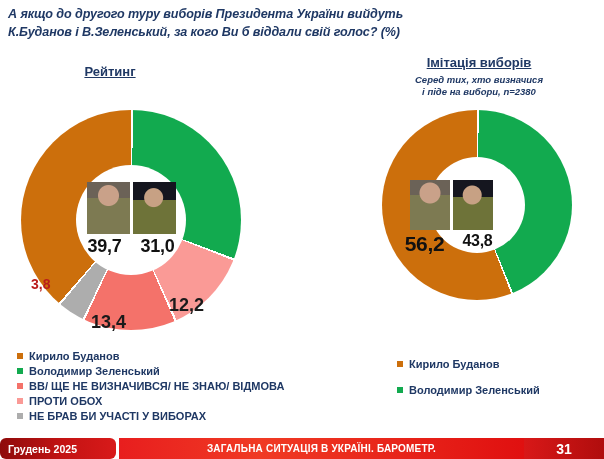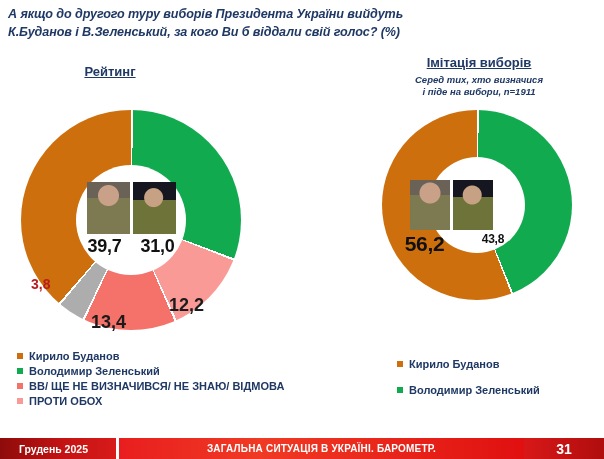--- a/index.html
+++ b/index.html
@@ -86,21 +86,21 @@
   .legend-right .legend-item{margin-bottom:14px;}
 
   
   .footer{
     position:absolute;left:0;bottom:0;width:604px;height:21px;
     display:flex;align-items:stretch;
   }
   .footer-left{
     width:116px;background:linear-gradient(90deg,#8e0b0b 0%, #c41313 55%, #d81a1a 100%);
     color:#ffffff;font-weight:bold;font-size:10.5px;
-    display:flex;align-items:center;padding-left:19px;box-sizing:border-box;
+    display:flex;align-items:center;padding-left:8px;box-sizing:border-box;border-radius:6px;
   }
   .footer-gap{width:3px;background:#ffffff;}
   .footer-center{
     flex:1;background:linear-gradient(90deg,#e81e1e 0%, #f03a24 35%, #e01010 100%);
     color:#ffffff;font-weight:bold;font-size:10px;letter-spacing:0.2px;
     display:flex;align-items:center;justify-content:center;
   }
   .footer-right{
     width:80px;background:linear-gradient(90deg,#d81818 0%, #b00d0d 100%);
     color:#ffffff;font-weight:bold;font-size:14px;
@@ -162,29 +162,33 @@
       <span class="legend-text">Володимир Зеленський</span>
     </div>
     <div class="legend-item">
       <span class="legend-marker" style="background:#F4726A;"></span>
       <span class="legend-text">ВВ/ ЩЕ НЕ ВИЗНАЧИВСЯ/ НЕ ЗНАЮ/ ВІДМОВА</span>
     </div>
     <div class="legend-item">
       <span class="legend-marker" style="background:#FA9A96;"></span>
       <span class="legend-text">ПРОТИ ОБОХ</span>
     </div>
+    <div class="legend-item">
+      <span class="legend-marker" style="background:#ADADAD;"></span>
+      <span class="legend-text">НЕ БРАВ БИ УЧАСТІ У ВИБОРАХ</span>
+    </div>
   </div>
 </div>
 
 <div class="panel panel-right">
 
   <div class="chart-title" style="top:55px;left:12px;">Імітація виборів</div>
   <div class="chart-sub" style="top:74px;left:12px;">
     <span>Серед тих, хто визначися</span><br>
-    <span>і піде на вибори, n=1911</span>
+    <span>і піде на вибори, n=2380</span>
   </div>
 
   <div class="donut-wrap" style="left:52px;top:110px;width:190px;height:190px;">
     <div class="donut" style="left:0;top:0;width:190px;height:190px;
          background:conic-gradient(
             #ffffff 0deg 1.2deg,
             #12AA4F 1.2deg 157.7deg,
             #ffffff 157.7deg 158.9deg,
             #CC6F0C 158.9deg 360deg);"></div>
     <div class="donut-hole" style="left:47px;top:47px;width:96px;height:96px;"></div>
@@ -193,21 +197,21 @@
   <div class="photos" style="left:71px;top:178px;width:100px;height:52px;">
     <div class="photo photo-budanov" style="width:40px;height:50px;">
       <div class="photo-inner"></div>
     </div>
     <div class="photo photo-zelensky" style="width:40px;height:50px;">
       <div class="photo-inner"></div>
     </div>
   </div>
   <div class="val-row" style="left:68px;top:232px;width:106px;">
     <div class="val" style="width:53px;font-size:21px;">56,2</div>
-    <div class="val" style="width:53px;font-size:12px;text-align:right;">43,8</div>
+    <div class="val" style="width:53px;font-size:16px;">43,8</div>
   </div>
 
   <div class="legend legend-right" style="left:67px;top:358px;">
     <div class="legend-item">
       <span class="legend-marker" style="background:#CC6F0C;"></span>
       <span class="legend-text">Кирило Буданов</span>
     </div>
     <div class="legend-item">
       <span class="legend-marker" style="background:#12AA4F;"></span>
       <span class="legend-text">Володимир Зеленський</span>

